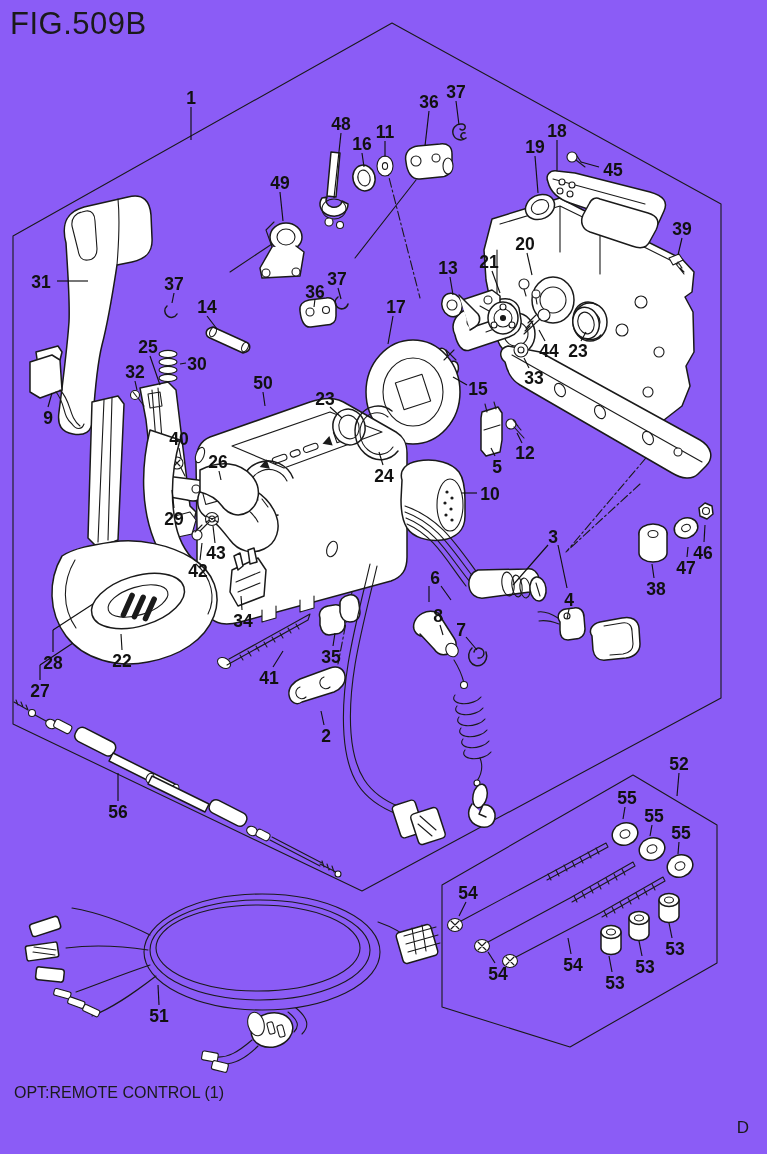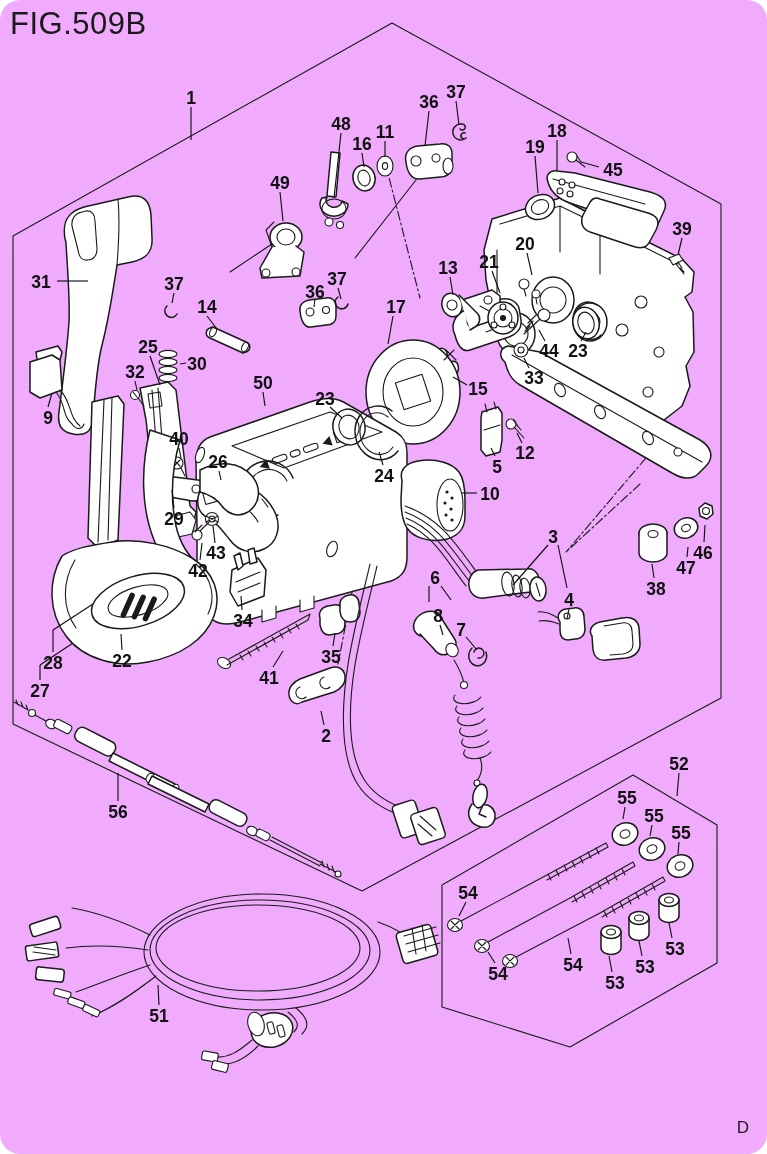--- a/index.html
+++ b/index.html
@@ -1,17 +1,17 @@
 <!DOCTYPE html>
 <html><head>
 <meta charset="utf-8">
 <style>
   html,body{margin:0;padding:0;background:#ffffff;}
-  #page{position:relative;width:767px;height:1154px;background:#f0abfc;overflow:hidden;
-        font-family:"Liberation Sans", sans-serif;color:#1a1a1a;border-radius:20px;}
+  #page{position:relative;width:767px;height:1154px;background:#8b5cf6;overflow:hidden;
+        font-family:"Liberation Sans", sans-serif;color:#1a1a1a;}
   #fig-title{position:absolute;left:10px;top:6px;font-size:31px;letter-spacing:.5px;color:#1a1a1a;}
   #diagram-svg{position:absolute;left:0;top:0;}
   #footer{position:absolute;left:14px;top:1082px;line-height:22px;}
   #drawing-code{font-size:15px;}
   #drawing-caption{font-size:16px;}
   #sheet-letter{position:absolute;right:18px;top:1118px;font-size:17px;}
   .plabel{font:bold 17.5px "Liberation Sans", sans-serif;fill:#111;}
   .pleader{stroke:#111;stroke-width:1.15;fill:none;}
   .ln{stroke:#1a1a1a;fill:none;stroke-linecap:round;stroke-linejoin:round;}
   .w1{stroke-width:1.1;} .w2{stroke-width:1.5;}
@@ -603,15 +603,16 @@
         <line x1="612" y1="972" x2="609" y2="956" class="pleader"></line>
         <text x="615" y="988.5" text-anchor="middle" class="plabel">53</text>
         <line x1="642" y1="956" x2="639" y2="941" class="pleader"></line>
         <text x="645" y="972.5" text-anchor="middle" class="plabel">53</text>
         <line x1="672" y1="938" x2="669" y2="923" class="pleader"></line>
         <text x="675" y="954.5" text-anchor="middle" class="plabel">53</text>
       </g>
   </svg>
 
   <div id="footer">
+    <div id="drawing-caption">OPT:REMOTE CONTROL (1)</div>
   </div>
   <div id="sheet-letter">D</div>
 </div>
 
 </body></html>

